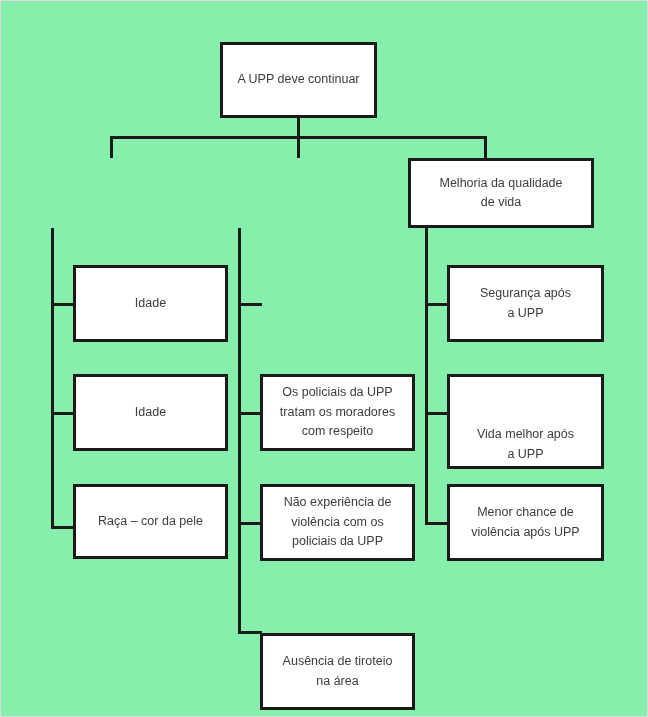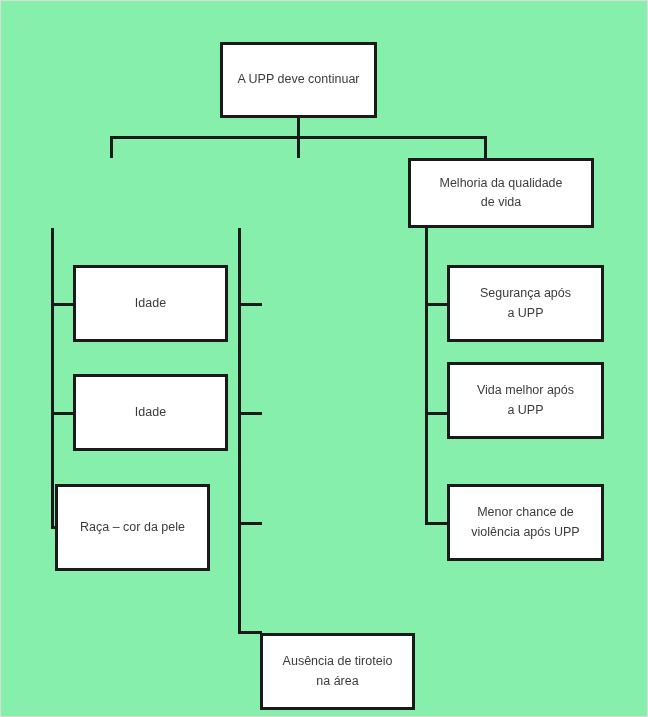--- a/index.html
+++ b/index.html
@@ -92,34 +92,44 @@
     <span>Melhoria da qualidade
 de vida</span>
   </div>
 
   <div class="node" style="left:73px; top:265px; width:155px; height:77px;">
     <span>Idade</span>
   </div>
   <div class="node" style="left:73px; top:374px; width:155px; height:77px;">
     <span>Idade</span>
   </div>
-  <div class="node" style="left:55px; top:484px; width:155px; height:87px;">
+  <div class="node" style="left:73px; top:484px; width:155px; height:75px;">
     <span>Raça – cor da pele</span>
   </div>
 
+  <div class="node" style="left:260px; top:374px; width:155px; height:77px;">
+    <span>Os policiais da UPP
+tratam os moradores
+com respeito</span>
+  </div>
+  <div class="node" style="left:260px; top:484px; width:155px; height:77px;">
+    <span>Não experiência de
+violência com os
+policiais da UPP</span>
+  </div>
   <div class="node" style="left:260px; top:593px; width:155px; height:77px;margin-top:40px;">
     <span>Ausência de tiroteio
 na área</span>
   </div>
 
   <div class="node" style="left:447px; top:265px; width:157px; height:77px;justify-content:center;">
     <span>Segurança após
 a UPP</span>
   </div>
-  <div class="node" style="left:447px; top:362px; width:157px; height:77px;">
+  <div class="node" style="left:447px; top:374px; width:157px; height:95px;align-items:flex-end;">
     <span>Vida melhor após
 a UPP</span>
   </div>
   <div class="node" style="left:447px; top:484px; width:157px; height:77px;">
     <span>Menor chance de
 violência após UPP</span>
   </div>
 
 </div>
 

